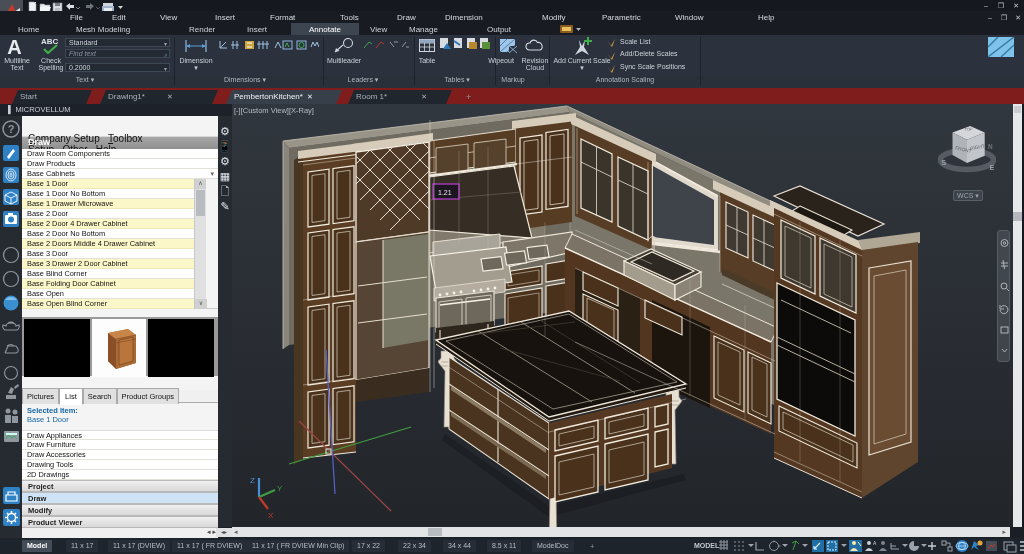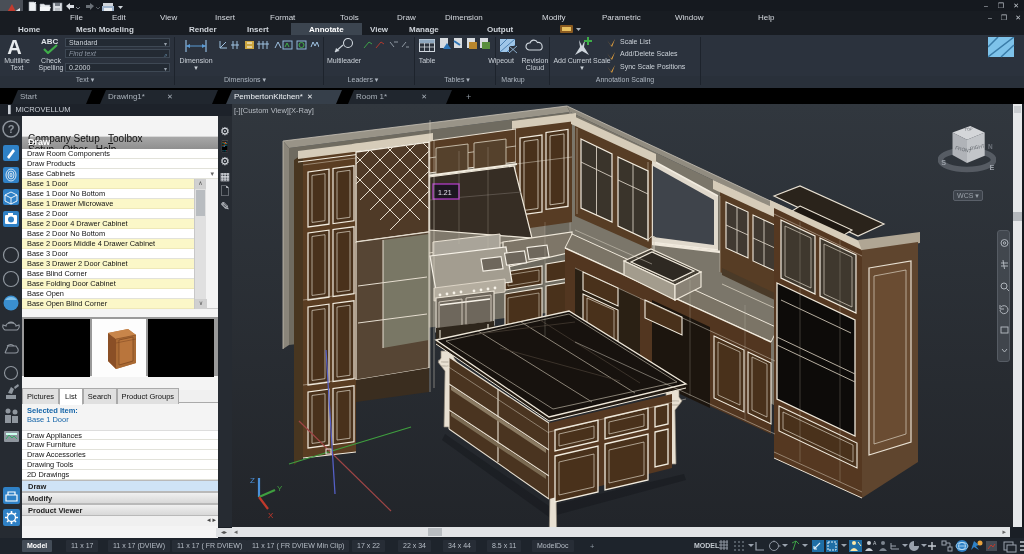--- a/index.html
+++ b/index.html
@@ -5,31 +5,31 @@
 .abs{position:absolute;}
 #app{position:relative;width:1024px;height:554px;}
 
 #titlebar{position:absolute;left:0;top:0;width:1024px;height:11px;background:#15191f;}
 .winbtn{position:absolute;color:#c0c6cd;font-size:7px;line-height:8px;}
 
 #menubar{position:absolute;left:0;top:11px;width:1024px;height:12px;background:#181c22;color:#d6dae0;font-size:8px;}
 #menubar span{position:absolute;top:2px;padding-left:12px;}
 
 #tabrow{position:absolute;left:0;top:23px;width:1024px;height:12px;background:#181c22;color:#ced3d9;font-size:8px;}
-#tabrow span{position:absolute;top:2px;font-weight:bold;}
+#tabrow span{position:absolute;top:2px;}
 #tabrow .active{background:#3c4550;color:#fff;padding:2px 18px;top:0px;}
 
 #ribbon{position:absolute;left:0;top:35px;width:1024px;height:53px;background:#2b323d;}
 .rsep{position:absolute;top:2px;width:1px;height:48px;background:#1d232c;}
 .rlabel{position:absolute;top:41px;height:11px;font-size:7px;color:#aeb6c0;text-align:center;}
 .rbtnlabel{position:absolute;font-size:7px;color:#ccd2d9;text-align:center;line-height:7px;}
 .combo{position:absolute;left:65px;width:105px;height:9px;background:#232a33;border:1px solid #3e4854;color:#cdd3da;font-size:7px;line-height:8px;padding-left:3px;}
 .combo .arr{position:absolute;right:2px;top:1px;color:#98a1ac;font-size:6px;}
 
-#doctabs{position:absolute;left:0;top:88px;width:1024px;height:16px;background:#000000;font-size:8px;color:#a9b1ba;}
+#doctabs{position:absolute;left:0;top:88px;width:1024px;height:16px;background:#7f1d1d;font-size:8px;color:#a9b1ba;}
 .dtab{position:absolute;top:2px;height:14px;line-height:14px;padding:0 8px;background:#20262e;clip-path:polygon(6px 0,100% 0,calc(100% - 6px) 100%,0 100%);}
 .dtab.active{background:#363f4a;color:#eef1f4;}
 
 #leftpanel{position:absolute;left:0;top:104px;width:232px;height:434px;background:#262b32;}
 #lp-title{position:absolute;left:0;top:0;width:232px;height:12px;background:#1d222a;color:#c9ced5;font-size:7.5px;line-height:12px;padding-left:8px;}
 #lp-content{position:absolute;left:22px;top:12px;width:196px;height:422px;background:#f4f4f4;font-size:7.5px;color:#111;}
 #lp-right{position:absolute;right:0;top:12px;width:14px;height:422px;background:#262b32;}
 .lp-row{position:relative;border-bottom:1px solid #e2e2da;padding:1px 0 0 5px;height:10px;line-height:8px;background:#fff;font-size:7.4px;}
 .lp-yellow{background:#fbf7c8;}
 .lp-hdr{height:12px;line-height:11px;background:linear-gradient(#a8a8a8,#8f8f8f);color:#fff;font-weight:bold;font-size:9px;padding-left:6px;}
@@ -284,20 +284,21 @@
         <span style="padding:3px 4px;border:1px solid #aaa;border-bottom:none;background:#e0e0e0">Pictures</span><span style="padding:3px 5px;border:1px solid #aaa;border-bottom:1px solid #fff;background:#fff">List</span><span style="padding:3px 4px;border:1px solid #aaa;border-bottom:none;background:#e0e0e0">Search</span><span style="padding:3px 4px;border:1px solid #aaa;border-bottom:none;background:#e0e0e0">Product Groups</span>
       </div>
       <div style="height:24px;padding:3px 0 0 5px;color:#1464a8;font-size:7.5px">
         <b>Selected Item:</b><br>Base 1 Door
       </div>
       <div class="lp-row" style="border-top:1px solid #ddd;margin-top:3px">Draw Appliances</div>
       <div class="lp-row">Draw Furniture</div>
       <div class="lp-row">Draw Accessories</div>
       <div class="lp-row">Drawing Tools</div>
       <div class="lp-row">2D Drawings</div>
+      <div class="sect">Project</div>
       <div class="sect" style="background:#cfe3f6">Draw</div>
       <div class="sect">Modify</div>
       <div class="sect">Product Viewer</div>
       <div style="position:relative;height:10px;background:#f0f0f0">
         <span style="position:absolute;right:2px;top:0;font-size:7px;color:#444">◂ ▸</span>
       </div>
     </div>
     <div id="lp-right">
       <div style="color:#dfe3e8;font-size:11px;text-align:center;line-height:15px">⚙<br>📱<br>⚙<br>▦<br>🗋<br>✎</div>
     </div>

